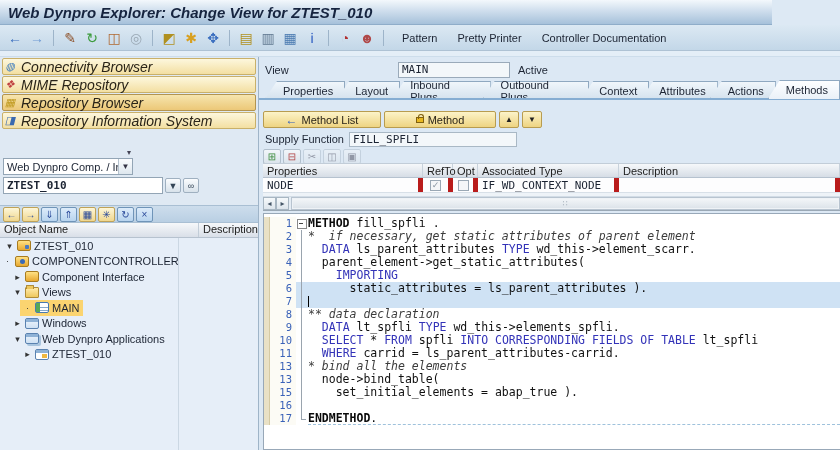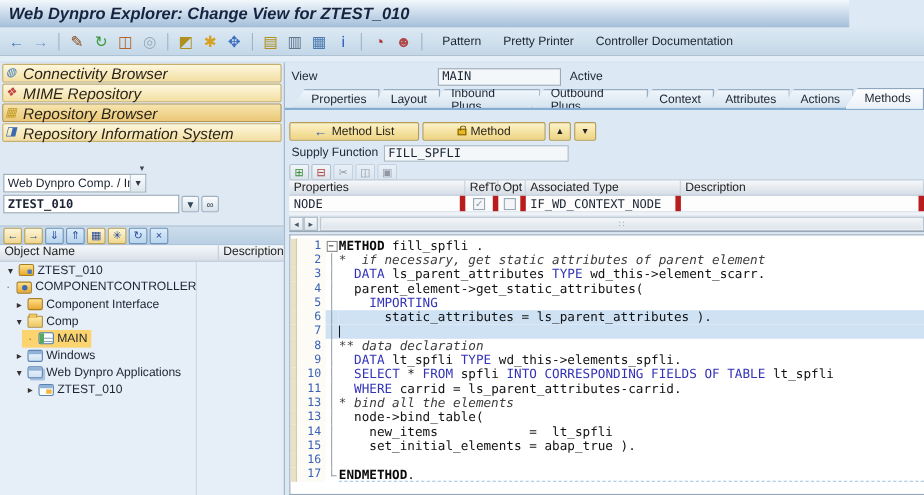--- a/index.html
+++ b/index.html
@@ -270,21 +270,21 @@
             </span>
           </div>
           <div></div>
         </div>
         <div class="trow">
           <div class="namecell">
             <span style="width: 10px;"></span>
             <span class="rowbody">
               <span class="exp">▾</span>
               <span class="ticon ticon-folder"></span>
-              <span>Comp</span>
+              <span>Views</span>
             </span>
           </div>
           <div></div>
         </div>
         <div class="trow selected">
           <div class="namecell">
             <span style="width: 20px;"></span>
             <span class="rowbody">
               <span class="exp">·</span>
               <span class="ticon ticon-view"></span>
@@ -482,26 +482,20 @@
         <span class="code"><span class="cm">* bind all the elements</span></span>
       </div>
       <div class="cl">
         <span class="bp"></span>
         <span class="ln">13</span>
         <span class="fold mid"></span>
         <span class="code"><span>  node-&gt;bind_table(</span></span>
       </div>
       <div class="cl">
         <span class="bp"></span>
-        <span class="ln">14</span>
-        <span class="fold mid"></span>
-        <span class="code"><span>    new_items            =  lt_spfli</span></span>
-      </div>
-      <div class="cl">
-        <span class="bp"></span>
         <span class="ln">15</span>
         <span class="fold mid"></span>
         <span class="code"><span>    set_initial_elements = abap_true ).</span></span>
       </div>
       <div class="cl">
         <span class="bp"></span>
         <span class="ln">16</span>
         <span class="fold mid"></span>
         <span class="code"></span>
       </div>

